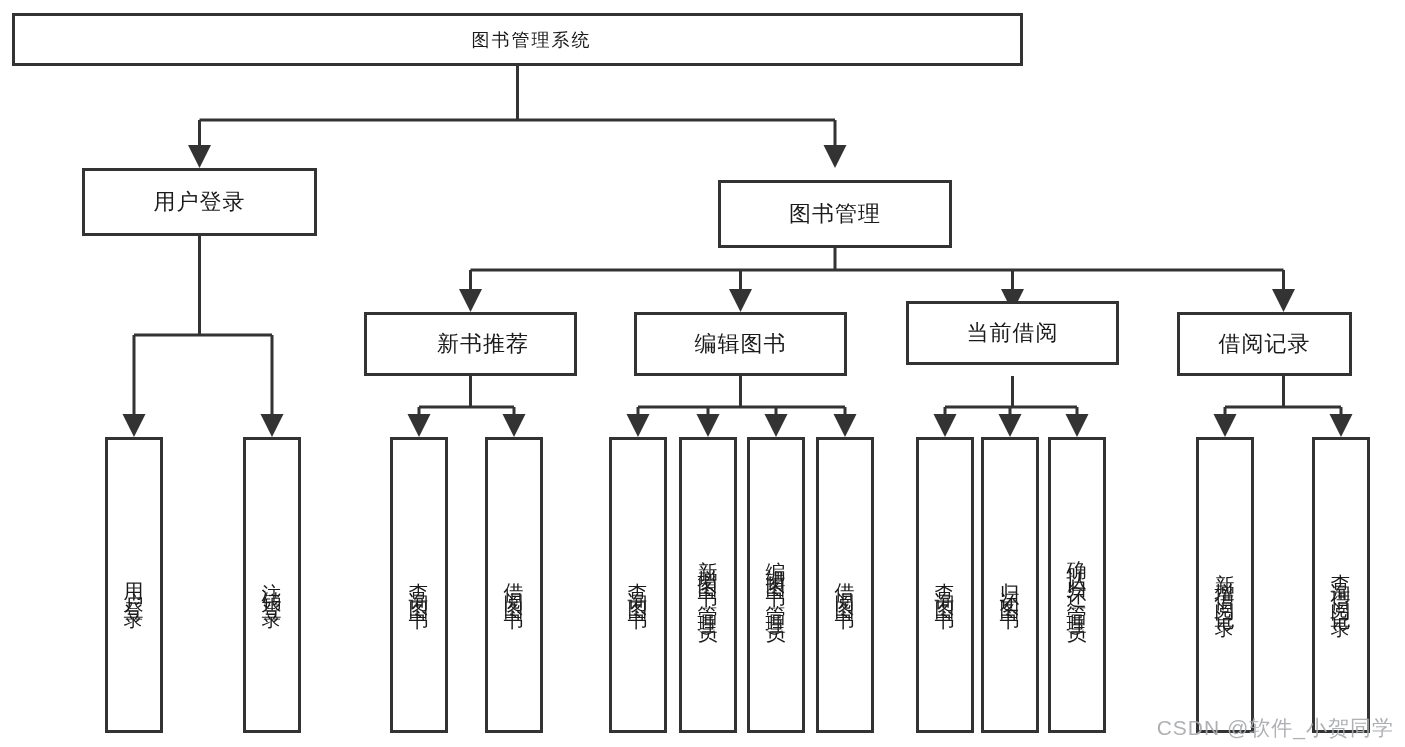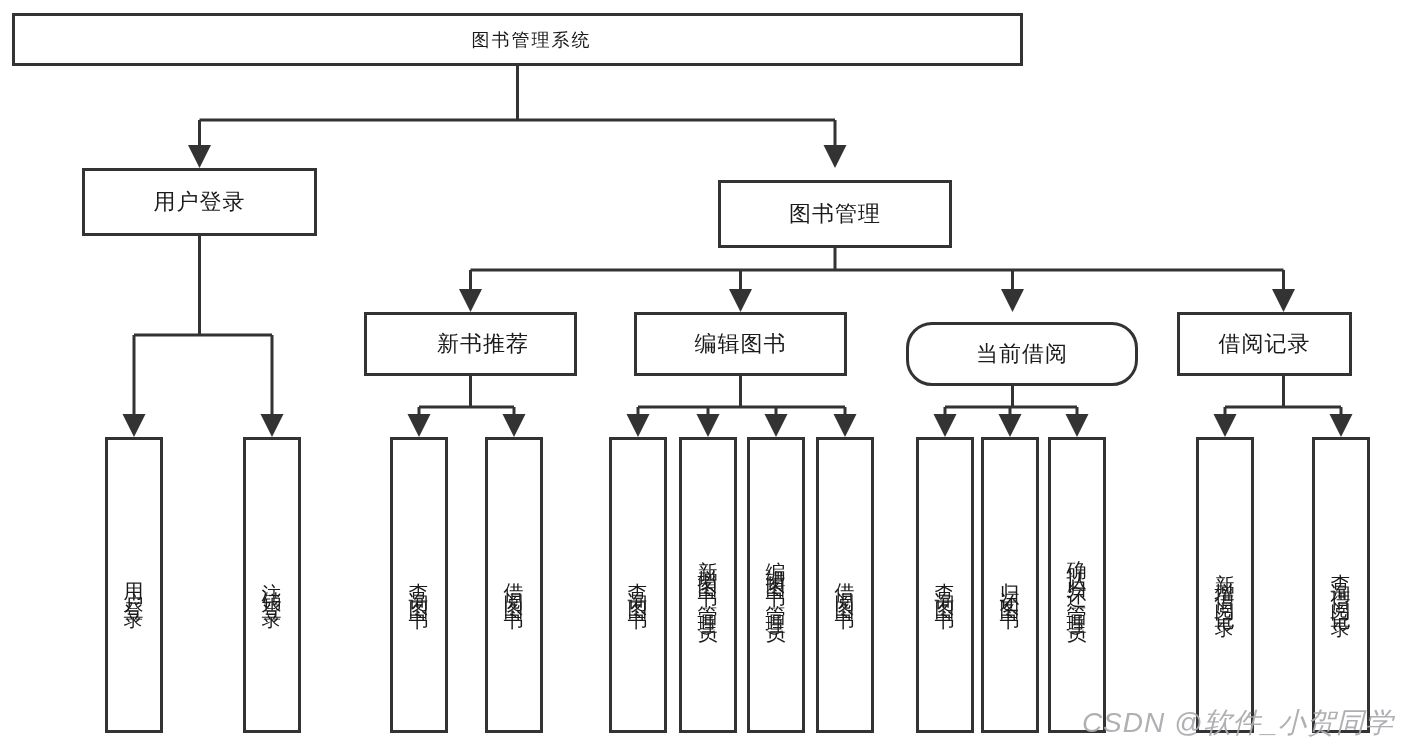--- a/index.html
+++ b/index.html
@@ -47,26 +47,25 @@
     text-orientation: mixed;
     font-size: 20px;
     line-height: 1;
     letter-spacing: 9px;
     white-space: nowrap;
   }
   #watermark {
     position: absolute;
     right: 11px;
     bottom: 5px;
-    font-size: 28px;
+    font-size: 21px;
     color: rgba(170, 172, 175, 0.95);
     letter-spacing: 1px;
     z-index: 3;
     white-space: nowrap;
-    font-style: italic;
   }
 </style>
 </head>
 <body>
 
 <div id="canvas">
 
   <svg id="connectors" width="1405" height="747" viewBox="0 0 1405 747">
     <g stroke="#333333" stroke-width="3" fill="none">
 
@@ -120,21 +119,21 @@
   <div class="node" style="left:718px; top:168px; width:234px; height:68px;margin-top:12px;">
     <span class="hlabel">图书管理</span>
   </div>
 
   <div class="node" style="left:364px; top:312px; width:213px; height:64px;padding-left:25px;">
     <span class="hlabel">新书推荐</span>
   </div>
   <div class="node" style="left:634px; top:312px; width:213px; height:64px;">
     <span class="hlabel">编辑图书</span>
   </div>
-  <div class="node" style="left:906px; top:322px; width:232px; height:64px;border-radius:26px;">
+  <div class="node" style="left:906px; top:301px; width:213px; height:64px;">
     <span class="hlabel">当前借阅</span>
   </div>
   <div class="node" style="left:1177px; top:312px; width:175px; height:64px;">
     <span class="hlabel">借阅记录</span>
   </div>
 
   <div class="node" style="left:105px; top:437px; width:58px; height:296px;">
     <span class="vtext">用户登录</span>
   </div>
   <div class="node" style="left:243px; top:437px; width:58px; height:296px;">

